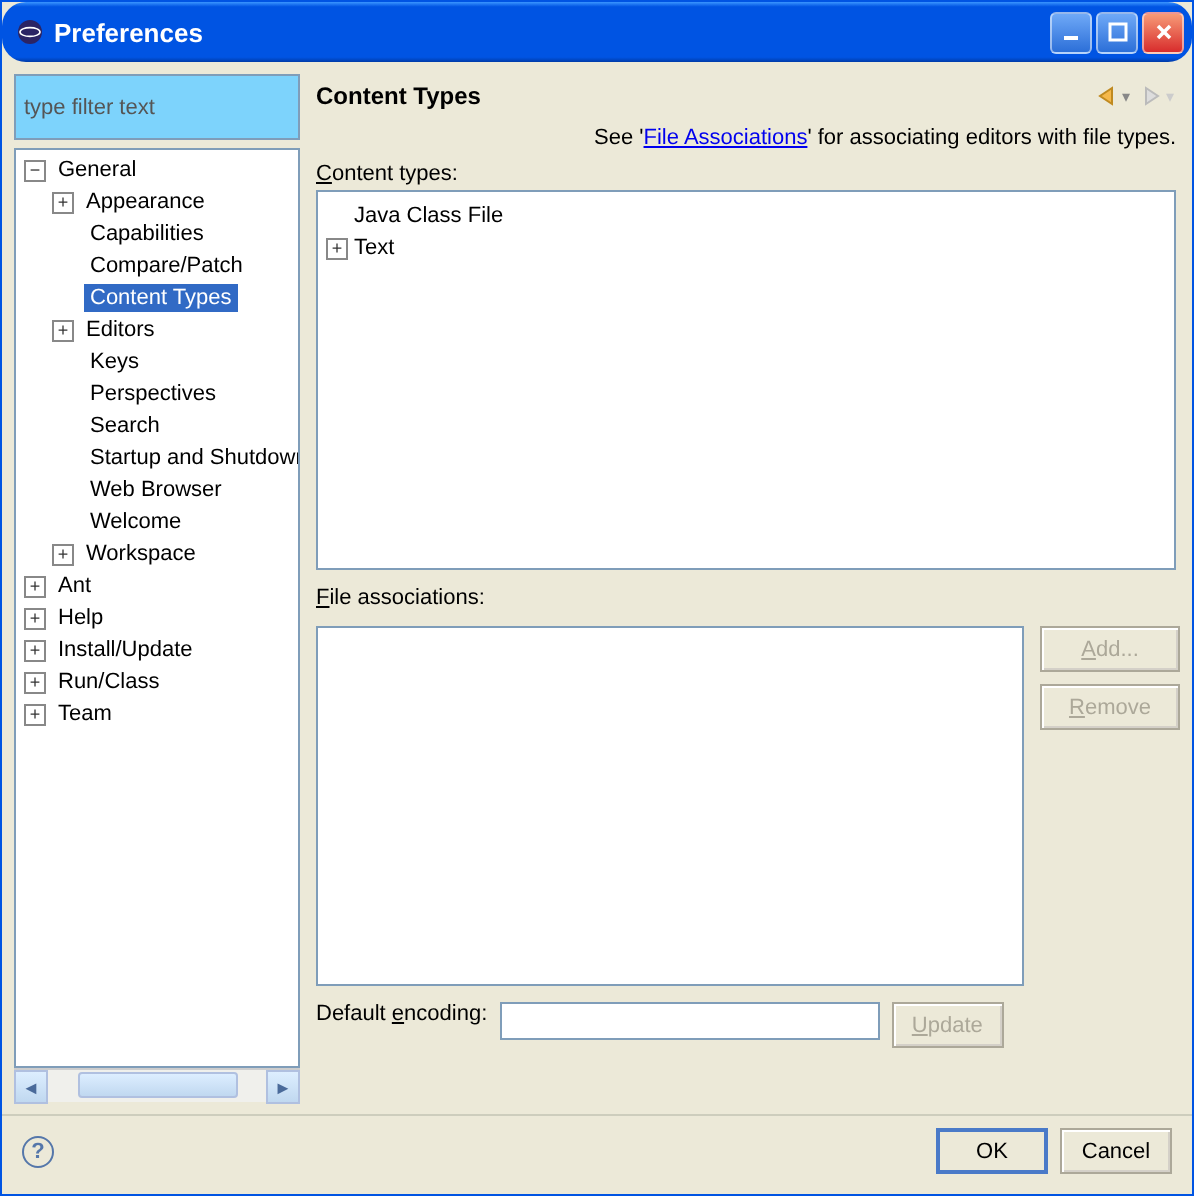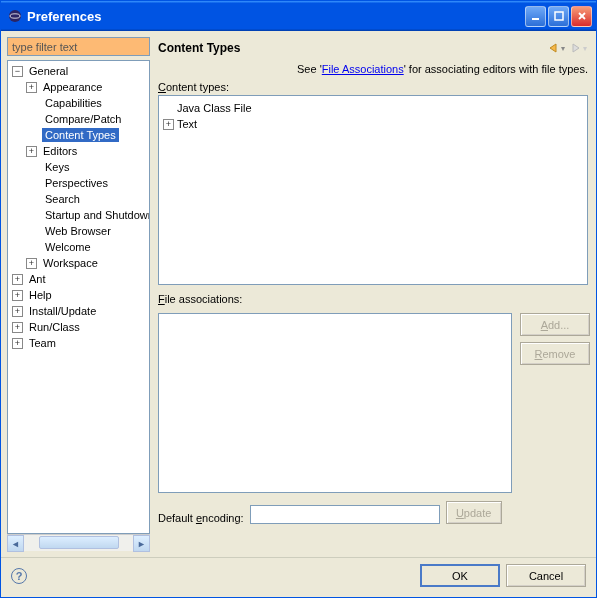--- a/index.html
+++ b/index.html
@@ -12,20 +12,21 @@
     overflow: hidden;
     border: 1px solid #0054e3;
   }
   .titlebar {
     height: 30px;
     background: linear-gradient(to bottom, #3a95ff 0%, #0054e3 8%, #0054e3 92%, #003ba8 100%);
     display: flex;
     align-items: center;
     padding: 0 4px 0 6px;
     color: white;
+    border-radius: 12px;
   }
   .titlebar-icon {
     width: 16px; height: 16px; margin-right: 4px;
     display: flex; align-items: center; justify-content: center;
   }
   .titlebar-text { font-weight: bold; font-size: 13px; flex: 1; }
   .winbtns { display: flex; gap: 2px; }
   .winbtn {
     width: 21px; height: 21px; border-radius: 3px;
     display: flex; align-items: center; justify-content: center;
@@ -40,23 +41,23 @@
     background: #ece9d8;
     padding: 6px;
     gap: 6px;
   }
   .leftpane {
     width: 143px;
     display: flex;
     flex-direction: column;
   }
   .filter {
-    width: 100%; height: 19px;
+    width: 100%; height: 33px;
     border: 1px solid #7f9db9;
-    background: #fdba74;
+    background: #7dd3fc;
     padding: 2px 4px;
     font-size: 11px;
     color: #555;
   }
   .tree-wrap {
     flex: 1;
     border: 1px solid #7f9db9;
     background: white;
     margin-top: 4px;
     overflow: hidden;
@@ -113,33 +114,33 @@
   .fabtns { width: 70px; display:flex; flex-direction:column; gap:6px; padding-top:0px;}
   .btn {
     height: 23px;
     border: 1px solid #aca899;
     background: #ece9d8;
     font-size: 11px;
     display:flex; align-items:center; justify-content:center;
     box-shadow: inset 1px 1px 0 #fff, inset -1px -1px 0 #d4d0c8;
   }
   .btn.disabled { color: #aca899; }
-  .encrow { display:flex; align-items:flex-end; gap:6px; margin:8px 2px 0 2px; }
+  .encrow { display:flex; align-items:flex-start; gap:6px; margin:8px 2px 0 2px; }
   .encinput { flex:0 0 190px; height:19px; border:1px solid #7f9db9; background:white; }
   .bottombar {
     height: 36px;
     border-top: 1px solid #cdcdbd;
     display: flex;
     align-items: center;
     padding: 0 10px;
     background: #ece9d8;
   }
   .help-icon { width:16px; height:16px; border:1px solid #5577aa; border-radius:50%; display:flex; align-items:center; justify-content:center; color:#5577aa; font-size:11px; font-weight:bold;}
   .spacer { flex:1; }
-  .bbtn { width: 80px; margin-left: 6px; }
+  .bbtn { width: 56px; margin-left: 6px; }
   .bbtn.ok { border: 2px solid #4a7ac8; box-shadow:none; }
   .u { text-decoration: underline; }
 </style>
 </head>
 <body>
 
 <div class="titlebar">
   <span class="titlebar-icon">
     <svg width="16" height="16" viewBox="0 0 16 16">
         <circle cx="8" cy="8" r="6" fill="#2b2464"></circle>

